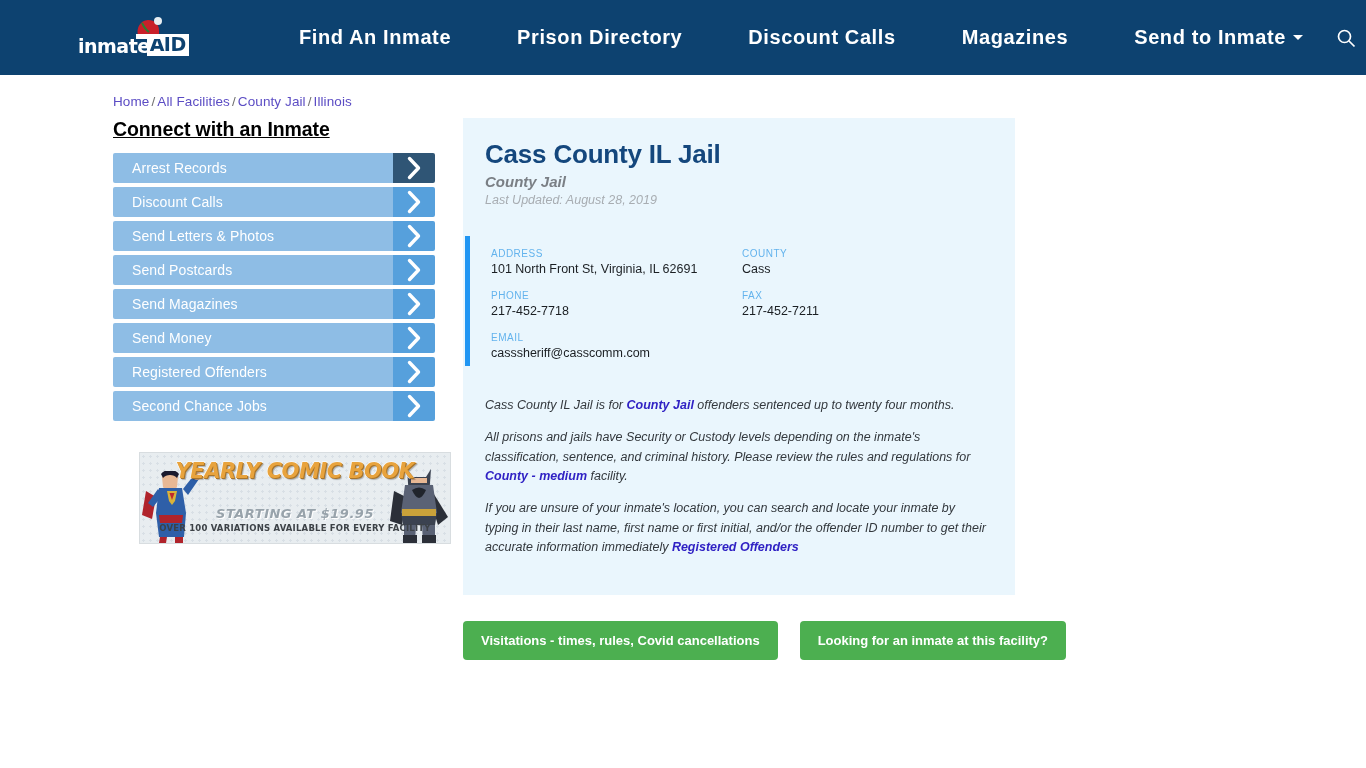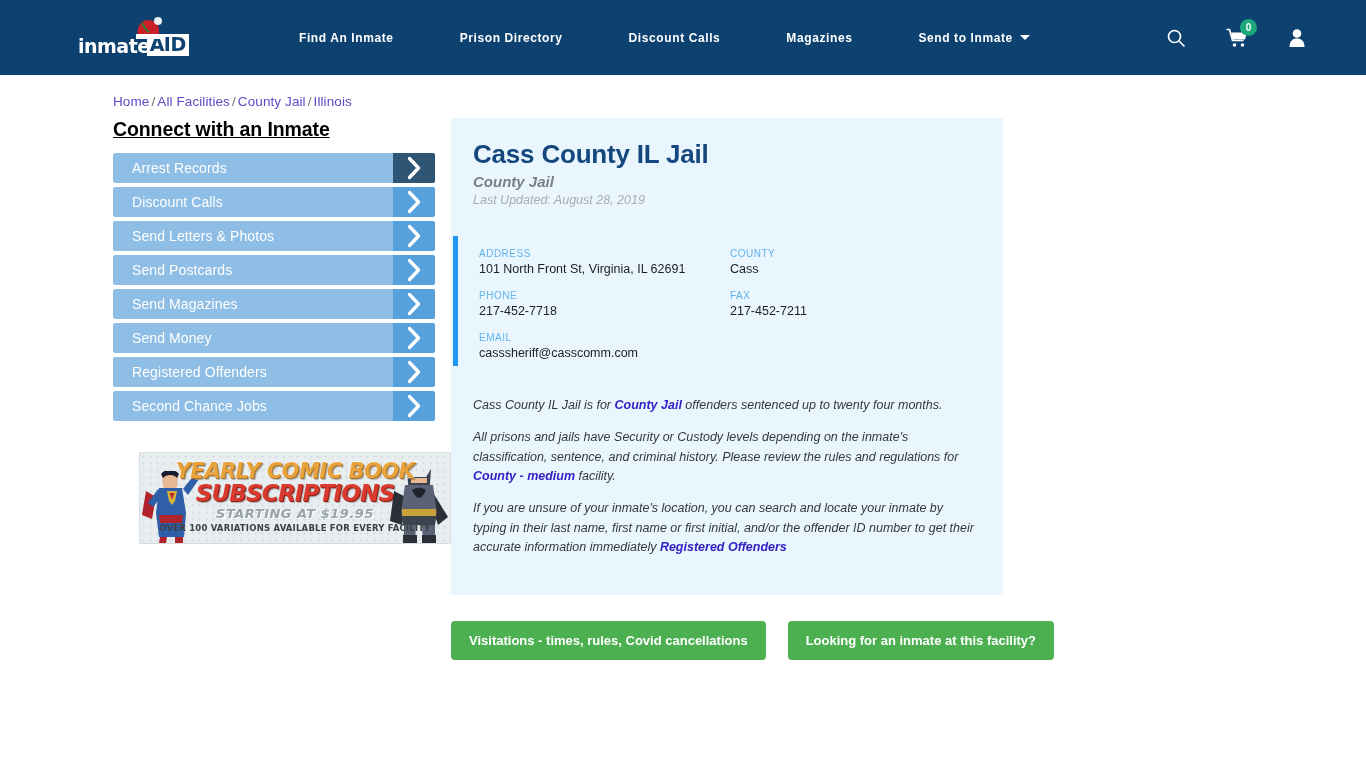--- a/index.html
+++ b/index.html
@@ -40,21 +40,21 @@
   .santa-hat {
     position: absolute; left: 56px; top: -3px;
     width: 30px; height: 22px;
   }
   .nav-links {
     display: flex; align-items: center;
     margin-left: 84px;
     gap: 0;
   }
   .nav-item {
-    color: #ffffff; font-size: 12px; font-weight: bold;
+    color: #ffffff; font-size: 20px; font-weight: bold;
     letter-spacing: 0.6px;
     padding: 0 33px; white-space: nowrap;
     cursor: pointer;
   }
   .nav-item.dropdown { display: flex; align-items: center; gap: 7px; }
   .caret {
     width: 0; height: 0;
     border-left: 5px solid transparent;
     border-right: 5px solid transparent;
     border-top: 5px solid #ffffff;
@@ -79,21 +79,21 @@
     position: relative;
   }
   .breadcrumb {
     font-size: 13.5px; color: #666666;
     padding-top: 19px;
     letter-spacing: 0.1px;
   }
   .breadcrumb a { color: #5b4cc4; text-decoration: none; cursor: pointer; }
   .breadcrumb .sep { color: #707070; padding: 0 2px; }
 
-  .columns { display: flex; margin-top: 9px; }
+  .columns { display: flex; margin-top: 9px; gap: 12px; }
   .left-col { width: 322px; flex: 0 0 322px; }
   .right-col { margin-left: 16px; width: 552px; }
 
   .connect-title {
     font-size: 19.5px; font-weight: bold; color: #000000;
     text-decoration: underline;
     margin-bottom: 12px;
     letter-spacing: -0.1px;
   }
 
@@ -395,21 +395,20 @@
           <path d="M22 25 q7 -5 14 0 q-3 7 -7 8 q-4 -1 -7 -8 z" fill="#20242c"></path>
           <path d="M11 48 L47 48 L45 60 L13 60 Z" fill="#3b4250"></path>
           <rect x="12" y="44" width="34" height="7" fill="#caa23a"></rect>
           <path d="M14 60 L26 60 L25 78 L14 78 Z" fill="#5a6275"></path>
           <path d="M32 60 L45 60 L45 78 L33 78 Z" fill="#5a6275"></path>
           <path d="M13 70 L27 70 L27 78 L13 78 Z" fill="#2b2f38"></path>
           <path d="M32 70 L46 70 L46 78 L32 78 Z" fill="#2b2f38"></path>
         </svg>
 
         <div class="ad-line1">YEARLY COMIC BOOK</div>
-        <div class="ad-line2">SUBSCRIPTIONS</div>
         <div class="ad-line3">STARTING AT $19.95</div>
         <div class="ad-line4">OVER 100 VARIATIONS AVAILABLE FOR EVERY FACILITY</div>
       </div>
     </div>
 
     <div class="right-col">
       <div class="fac-card">
 
         <div class="fac-head">
           <div class="fac-title">Cass County IL Jail</div>

